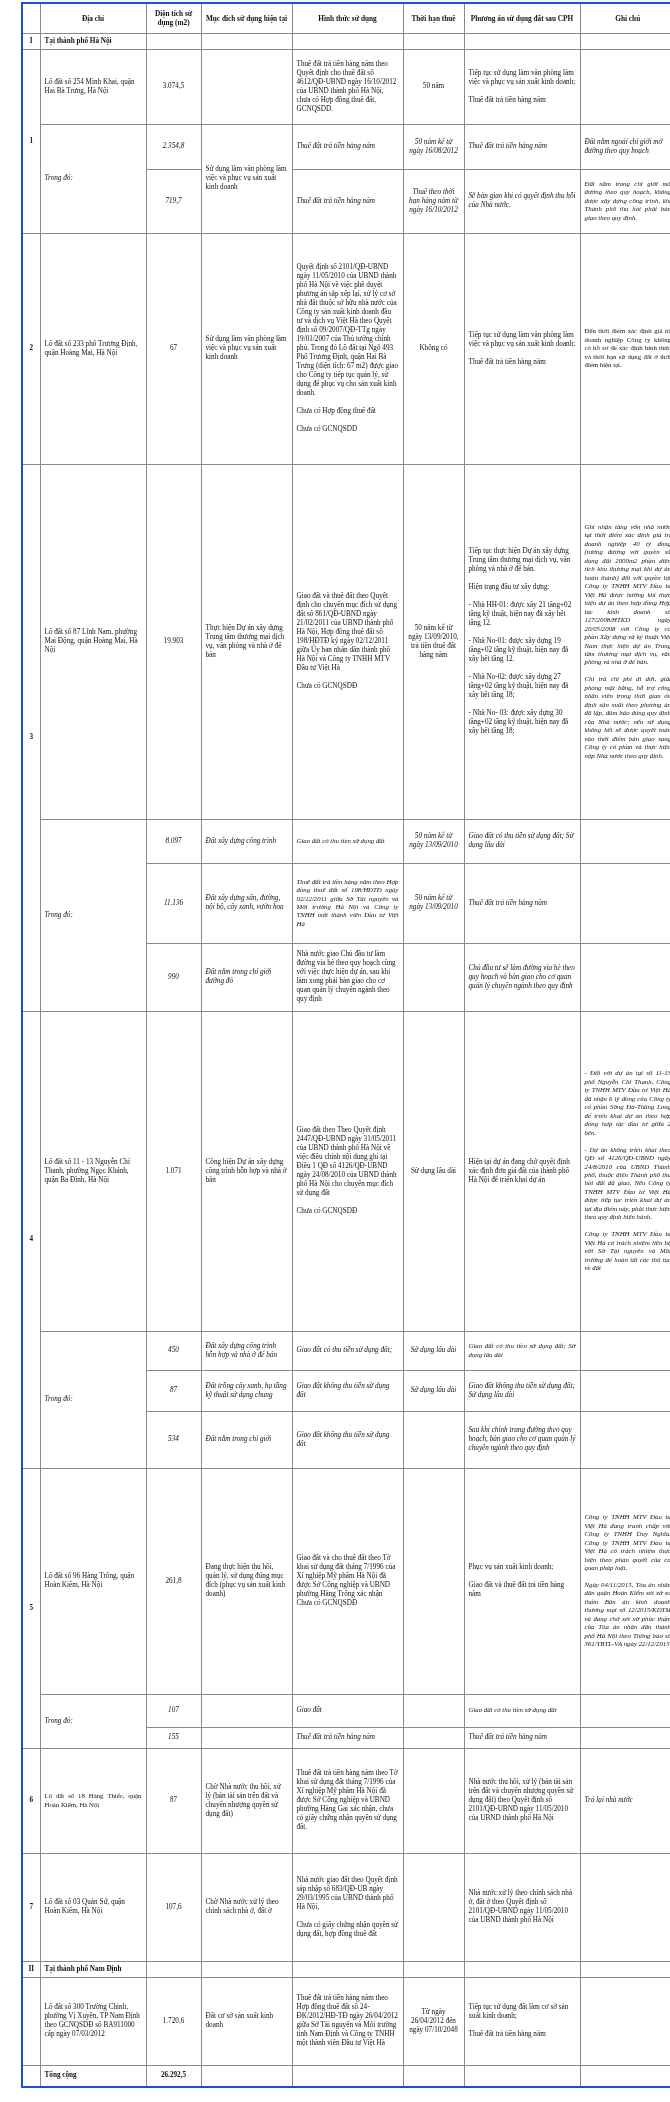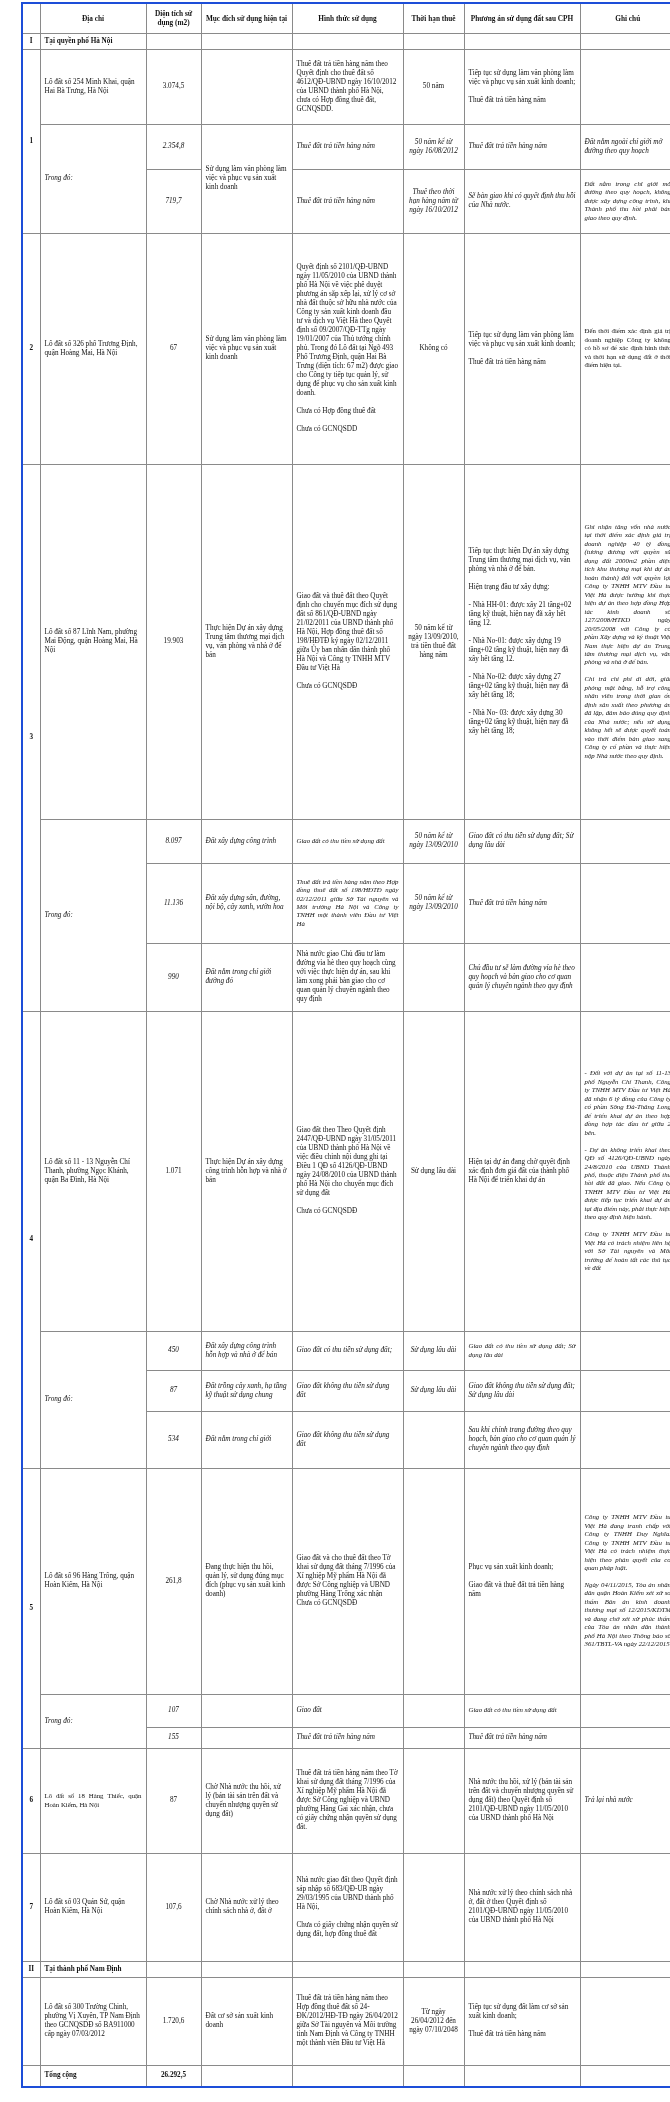--- a/index.html
+++ b/index.html
@@ -67,21 +67,21 @@
           <td class="hdr c b">Địa chỉ</td>
           <td class="hdr c b">Diện tích sử dụng (m2)</td>
           <td class="hdr c b">Mục đích sử dụng hiện tại</td>
           <td class="hdr c b">Hình thức sử dụng</td>
           <td class="hdr c b">Thời hạn thuê</td>
           <td class="hdr c b">Phương án sử dụng đất sau CPH</td>
           <td class="hdr c b">Ghi chú</td>
         </tr>
         <tr data-row="sec1">
           <td class="c b">I</td>
-          <td class="b">Tại quyền phố Hà Nội</td>
+          <td class="b">Tại thành phố Hà Nội</td>
           <td></td>
           <td></td>
           <td></td>
           <td></td>
           <td></td>
           <td></td>
         </tr>
         <tr data-row="r1a">
           <td rowspan="3" class="c b">1</td>
           <td>Lô đất số 254 Minh Khai, quận Hai Bà Trưng, Hà Nội</td>
@@ -105,21 +105,21 @@
         </tr>
         <tr data-row="r1c">
           <td class="c i">719,7</td>
           <td class="i">Thuê đất trả tiền hàng năm</td>
           <td class="c i">Thuê theo thời hạn hàng năm từ ngày 16/10/2012</td>
           <td class="i">Sẽ bàn giao khi có quyết định thu hồi của Nhà nước.</td>
           <td class="i j">Đất nằm trong chỉ giới mở đường theo quy hoạch, không được xây dựng công trình, khi Thành phố thu hồi phải bàn giao theo quy định.</td>
         </tr>
         <tr data-row="r2">
           <td class="c b">2</td>
-          <td>Lô đất số 326 phố Trương Định, quận Hoàng Mai, Hà Nội</td>
+          <td>Lô đất số 233 phố Trương Định, quận Hoàng Mai, Hà Nội</td>
           <td class="c">67</td>
           <td>Sử dụng làm văn phòng làm việc và phục vụ sản xuất kinh doanh</td>
           <td>Quyết định số 2101/QĐ-UBND ngày 11/05/2010 của UBND thành phố Hà Nội về việc phê duyệt phương án sắp xếp lại, xử lý cơ sở nhà đất thuộc sở hữu nhà nước của Công ty sản xuất kinh doanh đầu tư và dịch vụ Việt Hà theo Quyết định số 09/2007/QĐ-TTg ngày 19/01/2007 của Thủ tướng chính phủ. Trong đó Lô đất tại Ngõ 493 Phố Trương Định, quận Hai Bà Trưng (diện tích: 67 m2) được giao cho Công ty tiếp tục quản lý, sử dụng để phục vụ cho sản xuất kinh doanh.
 
 Chưa có Hợp đồng thuê đất
 
 Chưa có GCNQSDD</td>
           <td class="c">Không có</td>
           <td>Tiếp tục sử dụng làm văn phòng làm việc và phục vụ sản xuất kinh doanh;
 
@@ -172,21 +172,21 @@
           <td class="i">Đất nằm trong chỉ giới đường đỏ</td>
           <td>Nhà nước giao Chủ đầu tư làm đường vỉa hè theo quy hoạch cùng với việc thực hiện dự án, sau khi làm xong phải bàn giao cho cơ quan quản lý chuyên ngành theo quy định</td>
           <td></td>
           <td class="i">Chủ đầu tư sẽ làm đường vỉa hè theo quy hoạch và bàn giao cho cơ quan quản lý chuyên ngành theo quy định</td>
           <td></td>
         </tr>
         <tr data-row="r4a">
           <td rowspan="4" class="c b">4</td>
           <td>Lô đất số 11 - 13 Nguyễn Chí Thanh, phường Ngọc Khánh, quận Ba Đình, Hà Nội</td>
           <td class="c">1.071</td>
-          <td>Thực hiện Dự án xây dựng công trình hỗn hợp và nhà ở bán</td>
+          <td>Công hiện Dự án xây dựng công trình hỗn hợp và nhà ở bán</td>
           <td>Giao đất theo Theo Quyết định 2447/QĐ-UBND ngày 31/05/2011 của UBND thành phố Hà Nội về việc điều chỉnh nội dung ghi tại Điều 1 QĐ số 4126/QĐ-UBND ngày 24/08/2010 của UBND thành phố Hà Nội cho chuyển mục đích sử dụng đất
 
 Chưa có GCNQSDĐ</td>
           <td class="c">Sử dụng lâu dài</td>
           <td>Hiện tại dự án đang chờ quyết định xác định đơn giá đất của thành phố Hà Nội để triển khai dự án</td>
           <td class="i j">- Đối với dự án tại số 11-13 phố Nguyễn Chí Thanh, Công ty TNHH MTV Đầu tư Việt Hà đã nhận 6 tỷ đồng của Công ty cổ phần Sông Đà-Thăng Long để triển khai dự án theo hợp đồng hợp tác đầu tư giữa 2 bên.
 
 - Dự án không triển khai theo QĐ số 4126/QĐ-UBND ngày 24/8/2010 của UBND Thành phố, thuộc diện Thành phố thu hồi đất đã giao. Nếu Công ty TNHH MTV Đầu tư Việt Hà được tiếp tục triển khai dự án tại địa điểm này, phải thực hiện theo quy định hiện hành.
 
 Công ty TNHH MTV Đầu tư Việt Hà có trách nhiệm liên hệ với Sở Tài nguyên và Môi trường để hoàn tất các thủ tục về đất</td>

